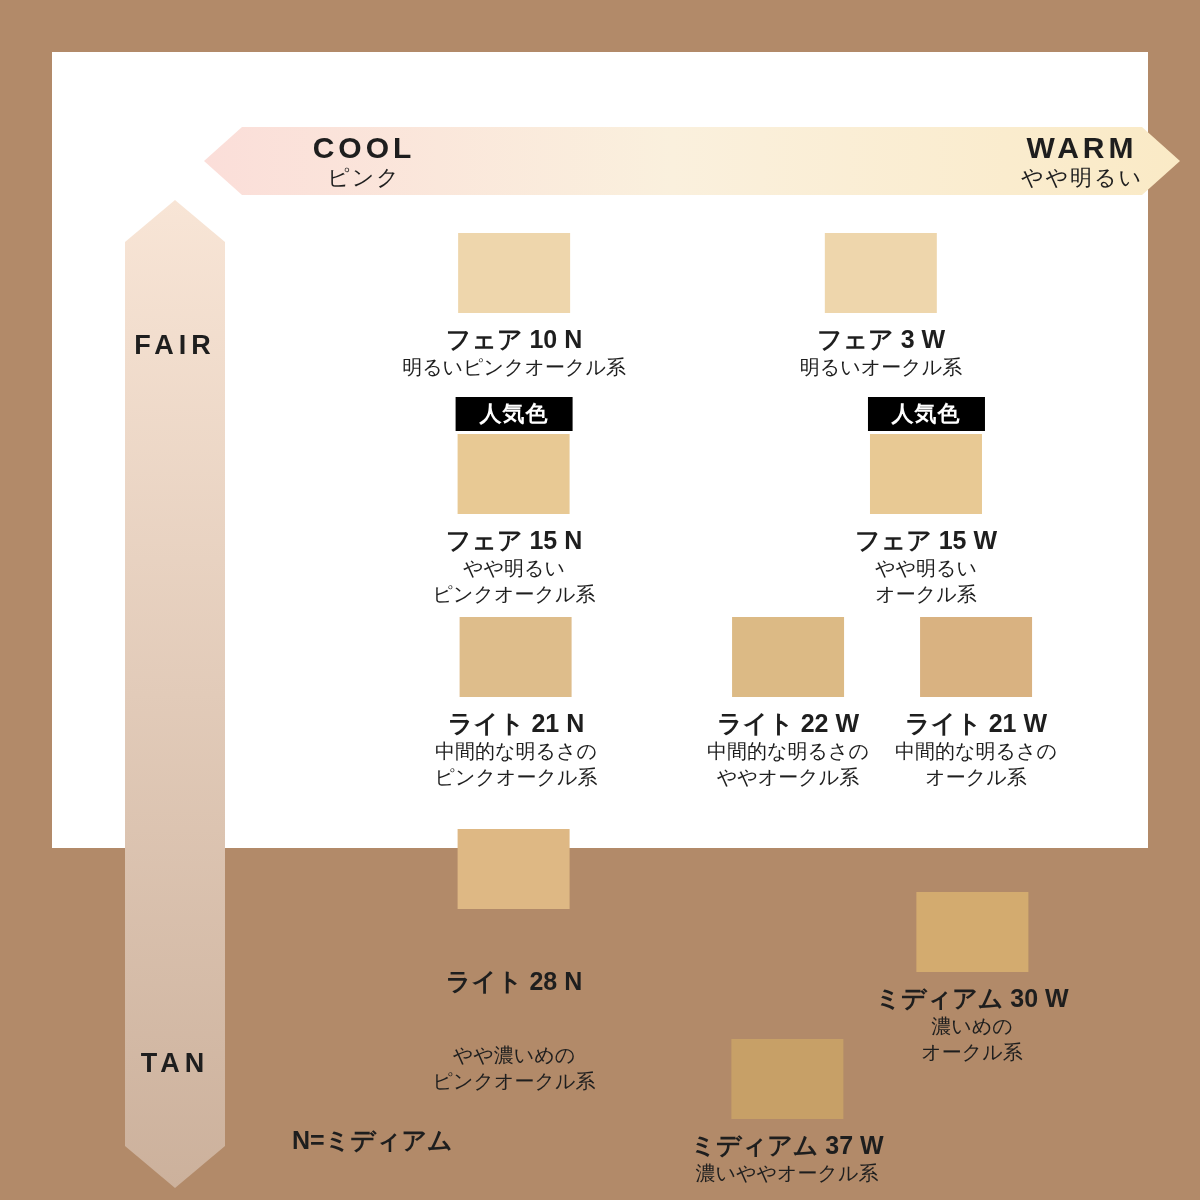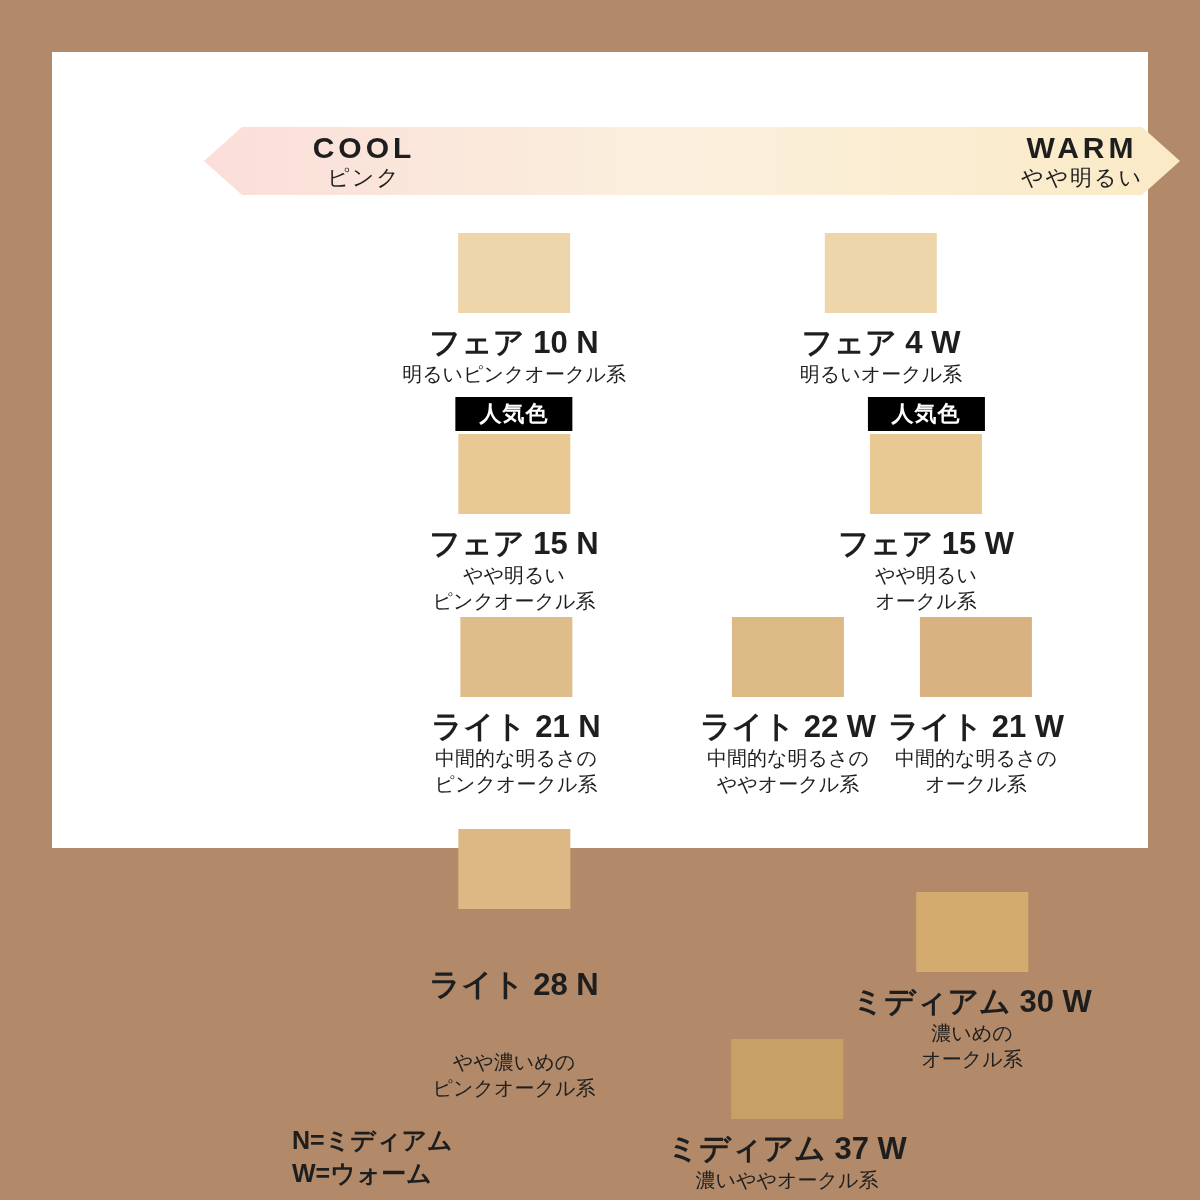--- a/index.html
+++ b/index.html
@@ -38,21 +38,21 @@
     font-size:27px;font-weight:bold;letter-spacing:5px;white-space:nowrap;
   }
   #fair-label{top:130px;}
   #tan-label{top:848px;}
   
   .shade{
     position:absolute;display:flex;flex-direction:column;align-items:center;
     transform:translateX(-50%);white-space:nowrap;
   }
   .swatch{width:112px;height:80px;}
-  .shade-name{margin-top:11px;font-size:31px;font-weight:bold;line-height:1.2;}
+  .shade-name{margin-top:11px;font-size:25px;font-weight:bold;line-height:1.2;}
   .shade-desc{font-size:20px;line-height:1.3;text-align:center;white-space:pre-line;}
   .badge{
     background:var(--badge-bg,#000);color:var(--badge-text,#fff);
     font-size:22px;font-weight:bold;letter-spacing:1px;
     padding:2px 24px;margin-bottom:3px;
   }
   .s10n{left:462px;top:181px;}
   .s10w{left:829px;top:181px;}
   .s15n{left:462px;top:345px;}
   .s15w{left:874px;top:345px;}
@@ -78,30 +78,34 @@
       <div class="h-label" id="cool-label">
         <div class="big">COOL</div>
         <div class="small">ピンク</div>
       </div>
       <div class="h-label" id="warm-label">
         <div class="big">WARM</div>
         <div class="small">やや明るい</div>
       </div>
     </div>
 
+    <div id="v-arrow">
+      <div class="v-label" id="fair-label">FAIR</div>
+      <div class="v-label" id="tan-label">TAN</div>
+    </div>
 
     <div class="shade s10n">
       <div class="swatch" style="background: rgb(238, 214, 172);"></div>
       <div class="shade-name">フェア 10 N</div>
       <div class="shade-desc">明るいピンクオークル系</div>
     </div>
 
     <div class="shade s10w">
       <div class="swatch" style="background: rgb(238, 214, 172);"></div>
-      <div class="shade-name">フェア 4 W</div>
+      <div class="shade-name">フェア 3 W</div>
       <div class="shade-desc">明るいオークル系</div>
     </div>
 
     <div class="shade s15n">
       <div class="badge">人気色</div>
       <div class="swatch" style="background: rgb(232, 201, 148);"></div>
       <div class="shade-name">フェア 15 N</div>
       <div class="shade-desc">やや明るい
 ピンクオークル系</div>
     </div>
@@ -150,17 +154,16 @@
     </div>
 
     <div class="shade s37w">
       <div class="swatch" style="background: rgb(199, 160, 103);"></div>
       <div class="shade-name">ミディアム 37 W</div>
       <div class="shade-desc">濃いややオークル系</div>
     </div>
 
     <div id="legend">
       <div>N=ミディアム</div>
-      <div>W=ウォーム</div>
     </div>
 
   </div>
 </div>
 
 </body></html>

